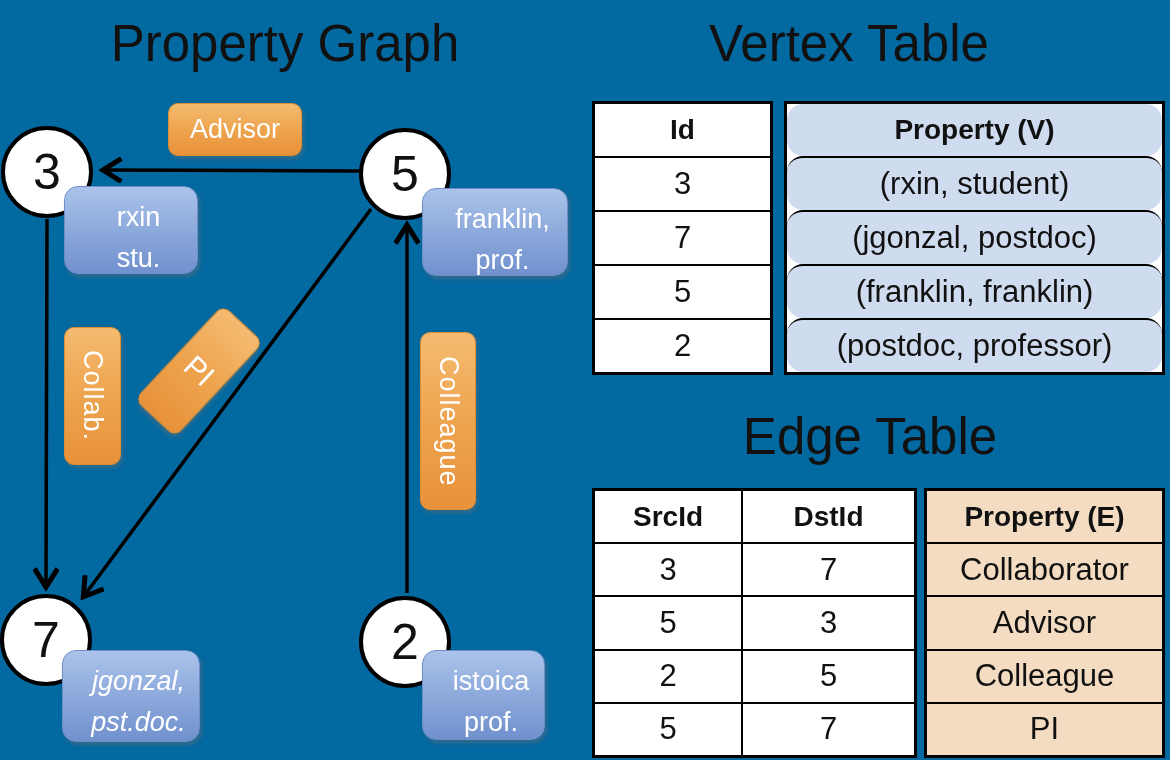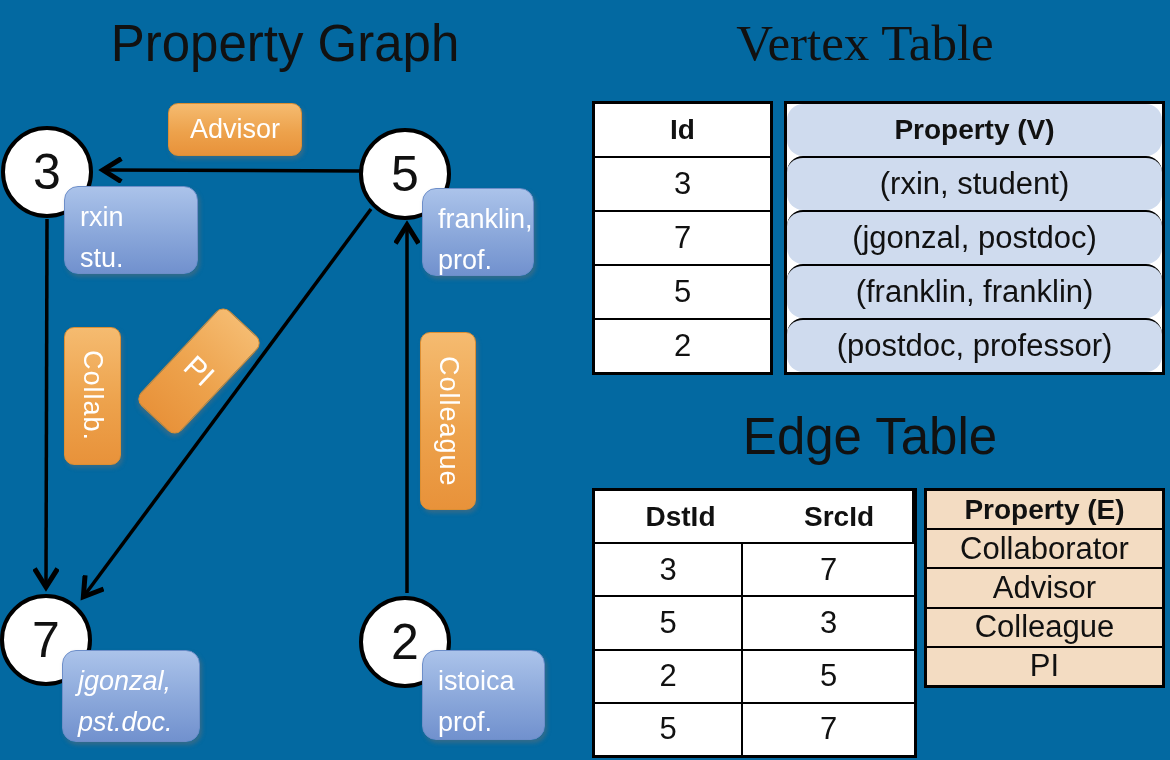--- a/index.html
+++ b/index.html
@@ -32,20 +32,21 @@
   }
   .elabel .vtext { writing-mode:vertical-rl; letter-spacing:1px; }
   
   .vlabel {
     position:absolute; z-index:4;
     background:linear-gradient(180deg,#abc3ea 0%,#8aa7da 55%,#7191ce 100%);
     border:1px solid #6d8ec9; border-radius:14px;
     box-shadow:2px 3px 4px rgba(110,110,110,0.45);
     color:#fff; font-size:27px; line-height:1.5;
     padding:10px 0 0 15px;
+    text-align:center;
   }
   
   #edges { position:absolute; left:0; top:0; z-index:1; }
   
   .tcol {
     position:absolute; border:3px solid #000; background:#fff;
     display:flex; flex-direction:column;
   }
   .tcell {
     flex:1; display:flex; align-items:center; justify-content:center;
@@ -65,21 +66,21 @@
   .pcell.hdr { font-weight:700; font-size:28px; }
   .pcell.src { width:148px; border-right:2px solid #000; }
   .pcell.dst { flex:1; }
 </style>
 </head>
 <body>
 
 <div id="stage">
 
   <div class="title" style="left:60px; top:14px; width:450px;">Property Graph</div>
-  <div class="title" style="left:640px; top:14px; width:450px;font-family:Liberation Serif, serif;">Vertex Table</div>
+  <div class="title" style="left:624px; top:14px; width:450px;">Vertex Table</div>
   <div class="title" style="left:645px; top:407px; width:450px;">Edge Table</div>
 
   <svg id="edges" width="585" height="760">
     <defs>
       <marker id="arrow" viewBox="0 0 10 10" refX="7.6" refY="5" markerWidth="7.5" markerHeight="7.5" orient="auto-start-reverse">
         <path d="M1,0.6 L8,5 L1,9.4" fill="none" stroke="#000" stroke-width="1.9"></path>
       </marker>
     </defs>
     <line x1="360" y1="171" x2="104" y2="170" stroke="#000" stroke-width="3.5" marker-end="url(#arrow)"></line>
     <line x1="47" y1="219" x2="46" y2="586" stroke="#000" stroke-width="3.5" marker-end="url(#arrow)"></line>
@@ -110,21 +111,21 @@
     <span>7</span>
   </div>
   <div class="node" style="left:359px; top:596px;">
     <span>2</span>
   </div>
 
   <div class="vlabel" style="left:64px; top:186px; width:134px; height:88px;">
     <div>rxin</div>
     <div>stu.</div>
   </div>
-  <div class="vlabel" style="left:422px; top:188px; width:112px; height:88px;">
+  <div class="vlabel" style="left:422px; top:188px; width:146px; height:88px;">
     <div>franklin,</div>
     <div>prof.</div>
   </div>
   <div class="vlabel" style="left:62px; top:650px; width:138px; height:92px;font-style:italic;">
     <div>jgonzal,</div>
     <div>pst.doc.</div>
   </div>
   <div class="vlabel" style="left:422px; top:650px; width:123px; height:90px;">
     <div>istoica</div>
     <div>prof.</div>
@@ -141,42 +142,42 @@
   <div class="tcol" style="left:784px; top:101px; width:381px; height:274px;">
     <div class="tcell hdr bluebg">Property (V)</div>
     <div class="tcell bluebg">(rxin, student)</div>
     <div class="tcell bluebg">(jgonzal, postdoc)</div>
     <div class="tcell bluebg">(franklin, franklin)</div>
     <div class="tcell bluebg">(postdoc, professor)</div>
   </div>
 
   <div class="tcol" style="left:592px; top:488px; width:325px; height:270px;">
     <div class="pairrow">
+      <div class="pcell src hdr">SrcId</div>
       <div class="pcell dst hdr">DstId</div>
-      <div class="pcell src hdr">SrcId</div>
     </div>
     <div class="pairrow">
       <div class="pcell src">3</div>
       <div class="pcell dst">7</div>
     </div>
     <div class="pairrow">
       <div class="pcell src">5</div>
       <div class="pcell dst">3</div>
     </div>
     <div class="pairrow">
       <div class="pcell src">2</div>
       <div class="pcell dst">5</div>
     </div>
     <div class="pairrow">
       <div class="pcell src">5</div>
       <div class="pcell dst">7</div>
     </div>
   </div>
 
-  <div class="tcol" style="left:924px; top:488px; width:241px; height:200px;">
+  <div class="tcol" style="left:924px; top:488px; width:241px; height:270px;">
     <div class="tcell hdr tanbg">Property (E)</div>
     <div class="tcell tanbg">Collaborator</div>
     <div class="tcell tanbg">Advisor</div>
     <div class="tcell tanbg">Colleague</div>
     <div class="tcell tanbg">PI</div>
   </div>
 
 </div>
 
 </body></html>

